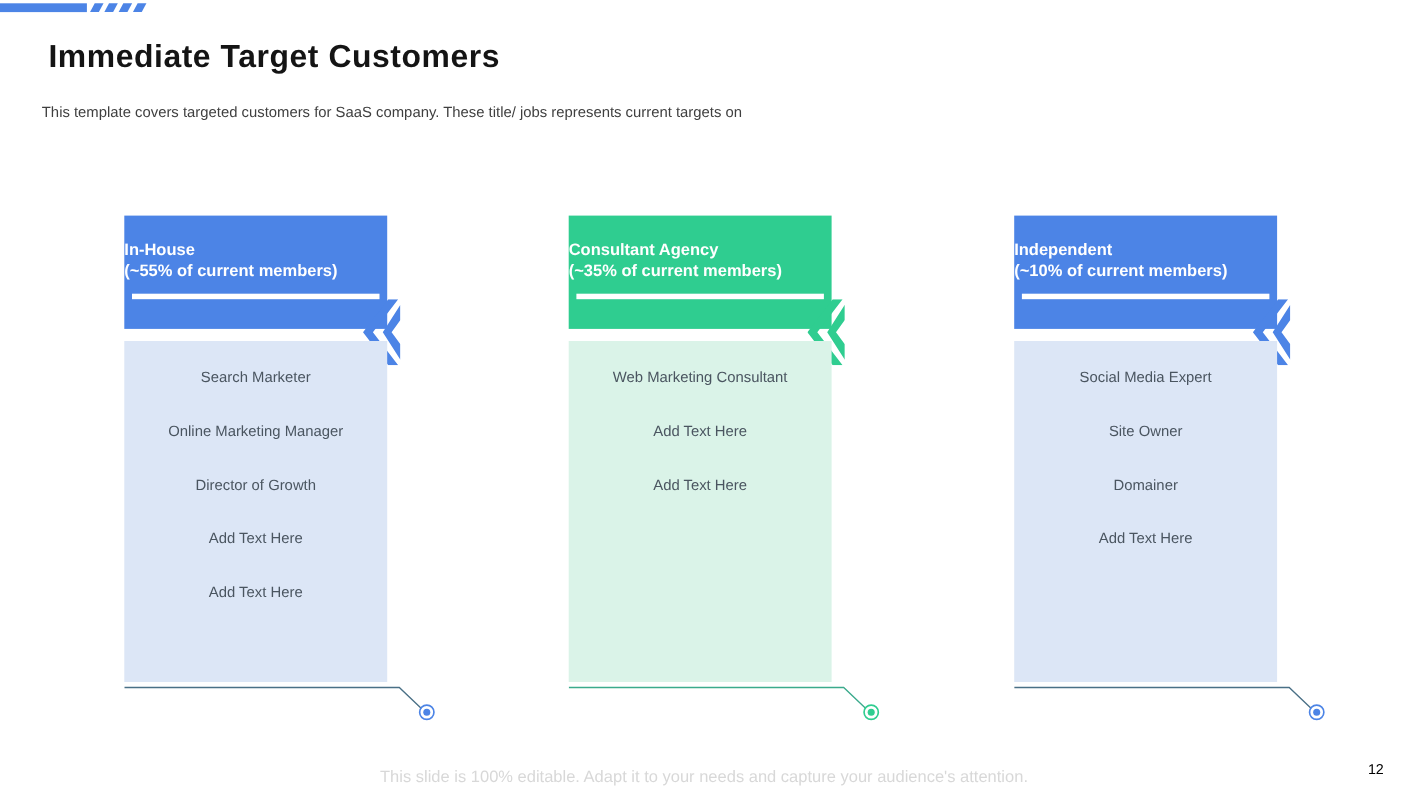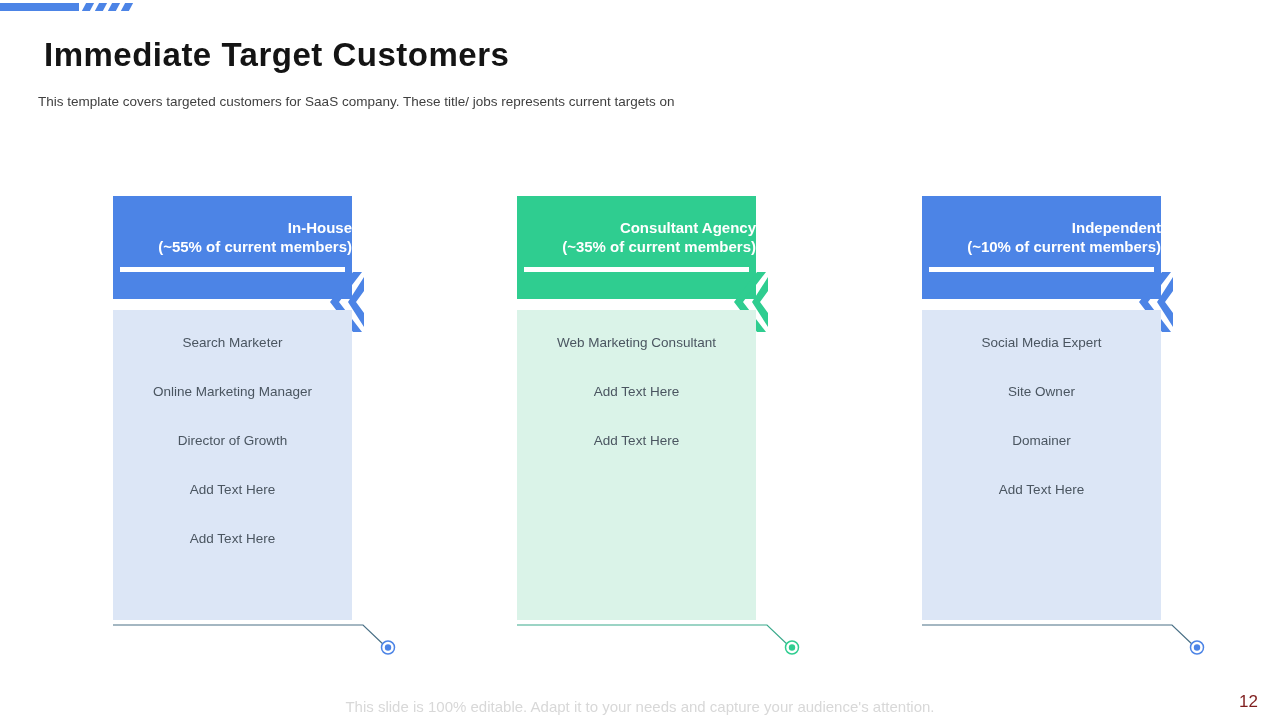--- a/index.html
+++ b/index.html
@@ -6,47 +6,47 @@
   .canvas {
     position:relative; width:1280px; height:720px; background:#ffffff;
     font-family:"Liberation Sans", sans-serif; overflow:hidden;
   }
 
   
   .deco-bar { position:absolute; left:0; top:3px; width:79px; height:8px; background:#4C84E6; }
   .deco-slash { position:absolute; top:3px; width:8px; height:8px; background:#4C84E6; transform:skewX(-28deg); }
 
   
-  .page-title { position:absolute; left:44px; top:36px; font-size:33px; font-weight:700; color:#141414; letter-spacing:0.5px; }
+  .page-title { position:absolute; left:44px; top:36px; font-size:29px; font-weight:700; color:#141414; letter-spacing:0.5px; }
   .page-subtitle { position:absolute; left:38px; top:94px; font-size:13.5px; color:#3f3f3f; }
 
   
   .column { position:absolute; top:196px; width:239px; height:470px; }
   .col1 { left:113px; } .col2 { left:517px; } .col3 { left:922px; }
   .blue-theme  { --accent:#4C84E6; --panel:#DCE6F6; --line:#4A7086; }
   .green-theme { --accent:#2FCD90; --panel:#DAF3E8; --line:#3BAA8C; }
 
   .col-header { position:absolute; top:0; left:0; right:0; height:103px; background:var(--accent); }
-  .col-title { padding-top:22px; text-align:right; color:#ffffff; font-weight:700; font-size:15px; line-height:19px; }
+  .col-title { padding-top:22px; text-align:left; color:#ffffff; font-weight:700; font-size:15px; line-height:19px; }
   .header-rule { position:absolute; left:7px; right:7px; top:71px; height:5px; background:#ffffff; }
 
   .chevron-svg { position:absolute; top:76px; right:-12px; }
   .chevron-svg polygon { fill:var(--accent); }
 
   .col-body { position:absolute; top:114px; left:0; right:0; height:310px; background:var(--panel); padding-top:8px; box-sizing:border-box; }
   .item { height:49px; display:flex; align-items:center; justify-content:center; color:#4A5560; font-size:13.5px; }
 
   .connector-svg { position:absolute; top:427px; left:0; }
   .connector-polyline { stroke:var(--line); stroke-width:1.2; fill:none; }
   .connector-ring { fill:#ffffff; stroke:var(--accent); stroke-width:1.5; }
   .connector-dot { fill:var(--accent); }
 
   
   .footer-note { position:absolute; left:0; right:0; top:698px; text-align:center; color:#D8D8D8; font-size:15px; }
-  .page-number { position:absolute; right:22px; top:692px; color:#7f1d1d; font-size:17px; }
+  .page-number { position:absolute; right:22px; top:692px; color:#000000; font-size:13px; }
 </style>
 </head>
 <body>
 
 <div class="canvas">
 
   <div class="deco-bar"></div>
   <div class="deco-slash" style="left:84px"></div>
   <div class="deco-slash" style="left:97px"></div>
   <div class="deco-slash" style="left:110px"></div>

